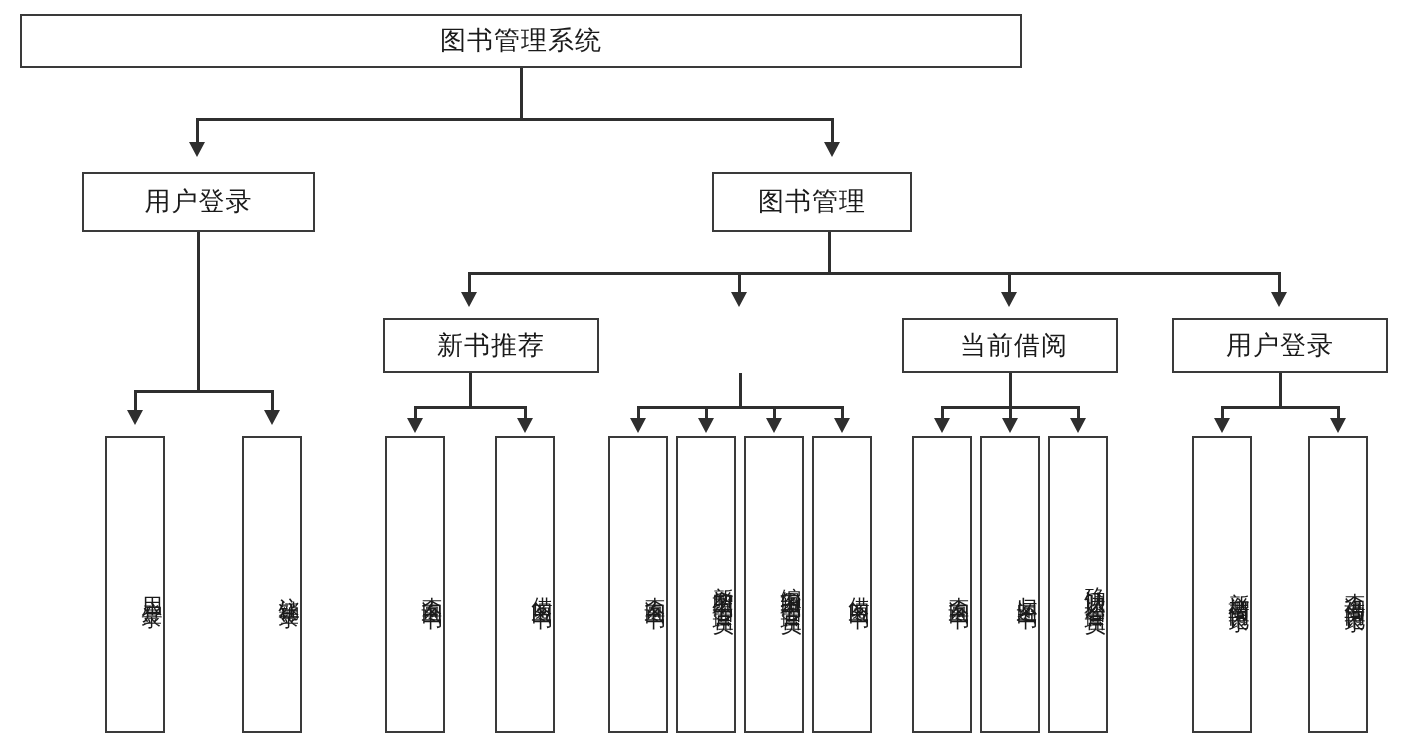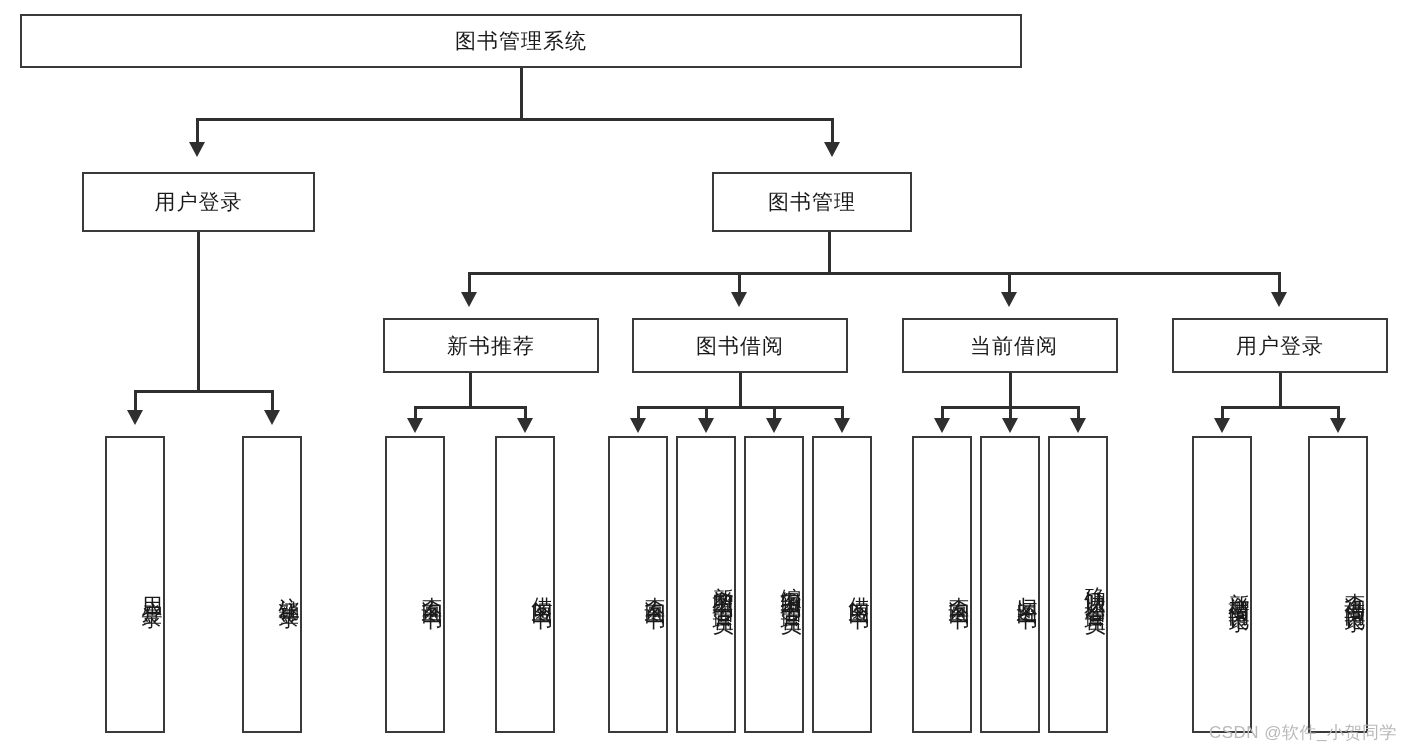--- a/index.html
+++ b/index.html
@@ -20,21 +20,21 @@
     position:absolute;
     box-sizing:border-box;
     background:#ffffff;
     border:2.5px solid #3a3a3a;
     display:flex;
     align-items:center;
     justify-content:center;
     color:#1a1a1a;
   }
   .node.horiz{
-    font-size:21px;
+    font-size:26px;
     letter-spacing:1px;
     line-height:1.2;
   }
   .node.vert{
     writing-mode:vertical-rl;
     text-orientation:upright;
     font-size:21px;
     letter-spacing:4px;
     line-height:1.05;
     padding-top:6px;
@@ -113,23 +113,20 @@
 
   <div class="edge vline" style="left:1008px;top:272px;width:2.5px;height:22px;"></div>
   <div class="arrow" style="left:1001px;top:292px;"></div>
 
   <div class="edge vline" style="left:1278px;top:272px;width:2.5px;height:22px;"></div>
   <div class="arrow" style="left:1271px;top:292px;"></div>
 
   <div class="node horiz" style="left:383px;top:318px;width:216px;height:55px;">
     <span class="label">新书推荐</span>
   </div>
-  <div class="node horiz" style="left:632px;top:318px;width:216px;height:55px;">
-    <span class="label">图书借阅</span>
-  </div>
   <div class="node horiz" style="left:902px;top:318px;width:216px;height:55px;padding-left:8px;">
     <span class="label">当前借阅</span>
   </div>
   <div class="node horiz" style="left:1172px;top:318px;width:216px;height:55px;">
     <span class="label">用户登录</span>
   </div>
 
   <div class="edge vline" style="left:469px;top:373px;width:2.5px;height:35px;"></div>
   <div class="edge hline" style="left:414px;top:406px;width:112px;height:2.5px;"></div>
   <div class="edge vline" style="left:414px;top:406px;width:2.5px;height:14px;"></div>
@@ -201,15 +198,14 @@
     <span class="label">确认归还（管理员）</span>
   </div>
 
   <div class="node vert" style="left:1192px;top:436px;width:60px;height:297px;">
     <span class="label">新增借阅记录</span>
   </div>
   <div class="node vert" style="left:1308px;top:436px;width:60px;height:297px;">
     <span class="label">查询借阅记录</span>
   </div>
 
-  <div id="watermark">CSDN @软件_小贺同学</div>
 
 </div>
 
 </body></html>

